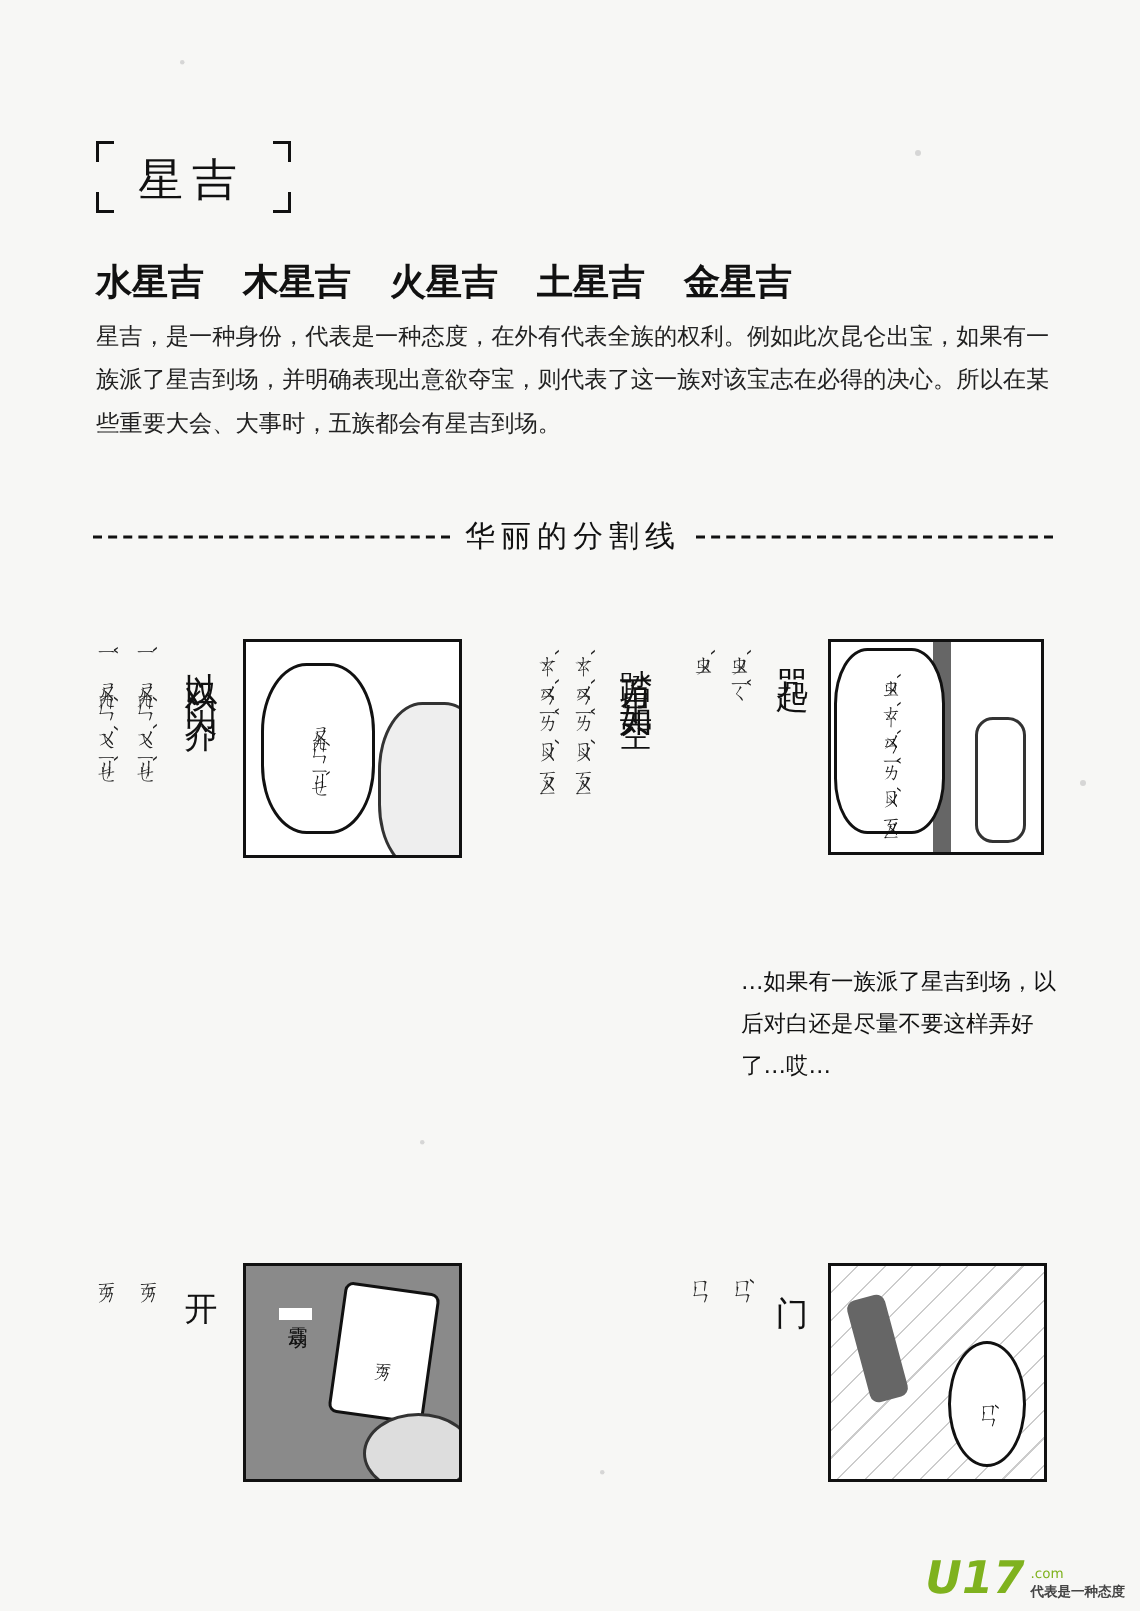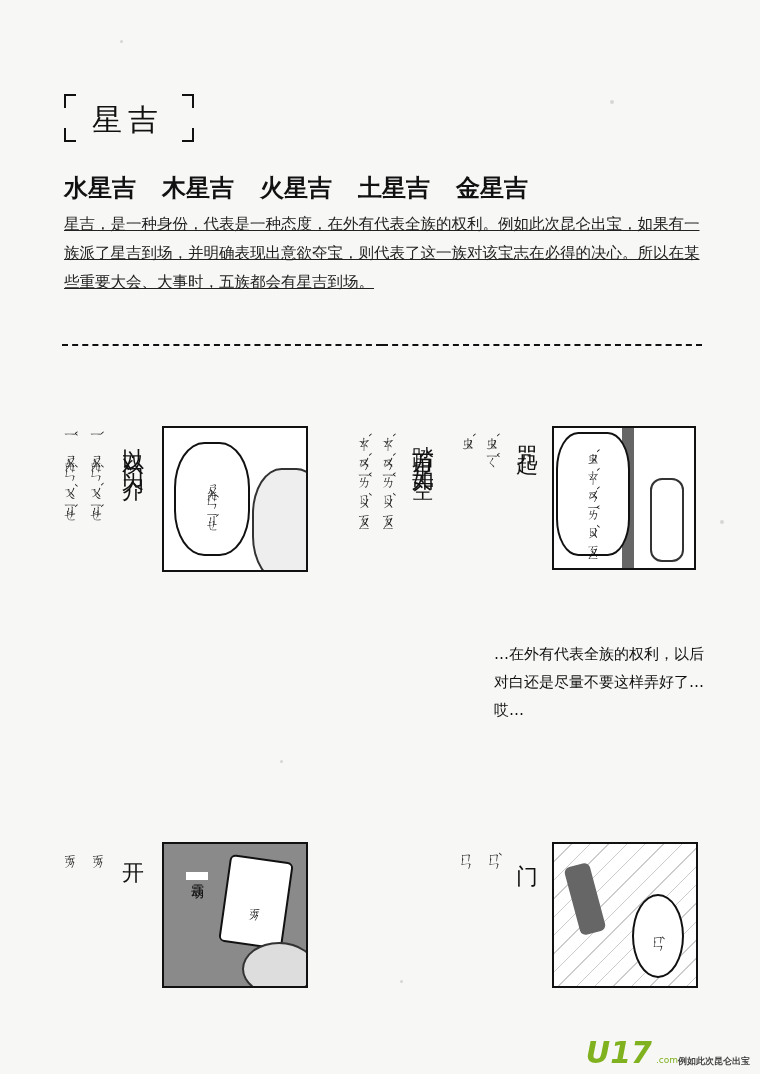--- a/index.html
+++ b/index.html
@@ -10,33 +10,33 @@
   }
   .speck { position:absolute; background:#bbb; border-radius:50%; opacity:.55; }
   .title-box { position:absolute; left:64px; top:92px; width:130px; height:52px;text-align:center; }
   .corner { position:absolute; width:10px; height:12px; border-color:#111; border-style:solid; border-width:0; }
   .c-tl { left:0; top:2px; border-top-width:2px; border-left-width:2px; }
   .c-tr { right:0; top:2px; border-top-width:2px; border-right-width:2px; }
   .c-bl { left:0; bottom:2px; border-bottom-width:2px; border-left-width:2px; }
   .c-br { right:0; bottom:2px; border-bottom-width:2px; border-right-width:2px; }
   .title-text { position:absolute; left:28px; top:8px; font-size:30px; letter-spacing:6px; font-family:"DejaVu Sans", sans-serif; }
   .types { position:absolute; left:64px; top:172px; font-size:24px; font-weight:bold; font-family:"DejaVu Serif", serif; display:flex; gap:26px; }
-  .desc { position:absolute; left:64px; top:210px; width:640px; font-size:15.5px; line-height:29px; font-family:"DejaVu Serif", serif; color:#222;text-decoration:underline; }
+  .desc { position:absolute; left:64px; top:210px; width:640px; font-size:15.5px; line-height:29px; font-family:"DejaVu Serif", serif; color:#222; }
   .divider { position:absolute; left:62px; top:344px; width:640px; display:flex; align-items:center; }
   .dash { flex:1; border-top:2px dashed #111; height:0; }
   .divider-label { padding:0 10px; font-size:20px; letter-spacing:4px; }
   .vcol { position:absolute; writing-mode:vertical-rl; font-size:14px; letter-spacing:2px; color:#222; }
   .vcol.big { font-size:22px; letter-spacing:8px; color:#111; }
   .panel { position:absolute; border:2px solid #111; background:#fff; overflow:hidden; }
   .panel.gray { background:#8a8a8a; }
   .bubble { position:absolute; background:#fff; border:2px solid #111; border-radius:40%; writing-mode:vertical-rl; font-size:13px; display:flex; align-items:center; justify-content:center; letter-spacing:2px; }
   .note { position:absolute; left:494px; top:640px; width:220px; font-size:15px; line-height:28px; color:#111; }
   .logo { position:absolute; right:10px; bottom:6px; display:flex; align-items:flex-end; gap:4px; }
   .logo-u { font-size:30px; font-weight:bold; font-style:italic; color:#7fb21e; line-height:1; }
-  .logo-side { display:flex; font-size:9px; color:#7fb21e;justify-content:space-between; }
+  .logo-side { display:flex; flex-direction:column; font-size:9px; color:#7fb21e;justify-content:space-between; }
   .logo-side .tag { color:#444; font-weight:bold; }
 </style>
 </head>
 <body>
 
 <div class="speck" style="left:120px;top:40px;width:3px;height:3px"></div>
 <div class="speck" style="left:610px;top:100px;width:4px;height:4px"></div>
 <div class="speck" style="left:720px;top:520px;width:4px;height:4px"></div>
 <div class="speck" style="left:280px;top:760px;width:3px;height:3px"></div>
 <div class="speck" style="left:400px;top:980px;width:3px;height:3px"></div>
@@ -54,20 +54,21 @@
   <span>木星吉</span>
   <span>火星吉</span>
   <span>土星吉</span>
   <span>金星吉</span>
 </div>
 
 <div class="desc">星吉，是一种身份，代表是一种态度，在外有代表全族的权利。例如此次昆仑出宝，如果有一族派了星吉到场，并明确表现出意欲夺宝，则代表了这一族对该宝志在必得的决心。所以在某些重要大会、大事时，五族都会有星吉到场。</div>
 
 <div class="divider">
   <div class="dash"></div>
+  <span class="divider-label">华丽的分割线</span>
   <div class="dash"></div>
 </div>
 
 <div class="vcol" style="left:62px;top:428px;height:260px">ㄧˇ ㄕㄨㄤ ㄇㄣˊ ㄨㄟˊ ㄐㄧㄝˋ</div>
 <div class="vcol" style="left:88px;top:428px;height:320px">ㄧˋ ㄕㄨㄤ ㄇㄣˊ ㄨㄟˋ ㄐㄧㄝˋ</div>
 <div class="vcol big" style="left:118px;top:430px">以双门为介</div>
 <div class="panel" style="left:162px;top:426px;width:142px;height:142px">
   <div class="bubble" style="left:10px;top:14px;width:72px;height:110px">ㄕㄨㄤ ㄇㄣˊ ㄐㄧㄝˋ</div>
   <div style="position:absolute;right:-20px;top:40px;width:70px;height:110px;border-radius:40%;border:2px solid #333;background:#eee"></div>
 </div>
@@ -77,21 +78,21 @@
 <div class="vcol big" style="left:408px;top:428px">踏万里如空</div>
 <div class="vcol" style="left:460px;top:428px">ㄓㄡˋ</div>
 <div class="vcol" style="left:484px;top:428px">ㄓㄡˋ ㄑㄧˇ</div>
 <div class="vcol big" style="left:512px;top:428px">咒起</div>
 <div class="panel" style="left:552px;top:426px;width:140px;height:140px">
   <div style="position:absolute;left:68px;top:0;width:12px;height:140px;background:#666"></div>
   <div class="bubble" style="left:2px;top:4px;width:70px;height:120px;border-radius:30%">ㄓㄡˋ ㄊㄚˋ ㄨㄢˋ ㄌㄧˇ ㄖㄨˊ ㄎㄨㄥ</div>
   <div style="position:absolute;left:96px;top:50px;width:30px;height:80px;border:2px solid #333;border-radius:12px;background:#fff"></div>
 </div>
 
-<div class="note">…在外有代表全族的权利，以后对白还是尽量不要这样弄好了…哎…</div>
+<div class="note">…如果有一族派了星吉到场，以后对白还是尽量不要这样弄好了…哎…</div>
 
 <div class="vcol" style="left:62px;top:846px">ㄎㄞ</div>
 <div class="vcol" style="left:90px;top:846px">ㄎㄞ</div>
 <div class="vcol big" style="left:118px;top:846px">开</div>
 <div class="panel gray" style="left:162px;top:842px;width:142px;height:142px">
   <div class="vcol" style="left:22px;top:28px;font-size:13px;color:#111;background:#fff;padding:2px">震动</div>
   <div class="bubble" style="left:60px;top:14px;width:60px;height:84px;border-radius:6px;transform:rotate(8deg)">ㄎㄞ</div>
   <div style="position:absolute;right:-10px;bottom:-10px;width:70px;height:50px;border-radius:50%;background:#ddd;border:2px solid #333"></div>
 </div>
 
@@ -100,15 +101,15 @@
 <div class="vcol big" style="left:512px;top:846px">门</div>
 <div class="panel" style="left:552px;top:842px;width:142px;height:142px;background:repeating-linear-gradient(135deg,#fff 0 12px,#ccc 12px 13px)">
   <div style="position:absolute;left:18px;top:20px;width:26px;height:70px;background:#666;transform:rotate(-15deg);border-radius:6px"></div>
   <div class="bubble" style="left:78px;top:50px;width:48px;height:80px;border-radius:50%">ㄇㄣˊ</div>
 </div>
 
 <div class="logo">
   <span class="logo-u">U17</span>
   <span class="logo-side">
     <span>.com</span>
-    <span class="tag">例如此次昆仑出宝</span>
+    <span class="tag">代表是一种态度</span>
   </span>
 </div>
 
 </body></html>

